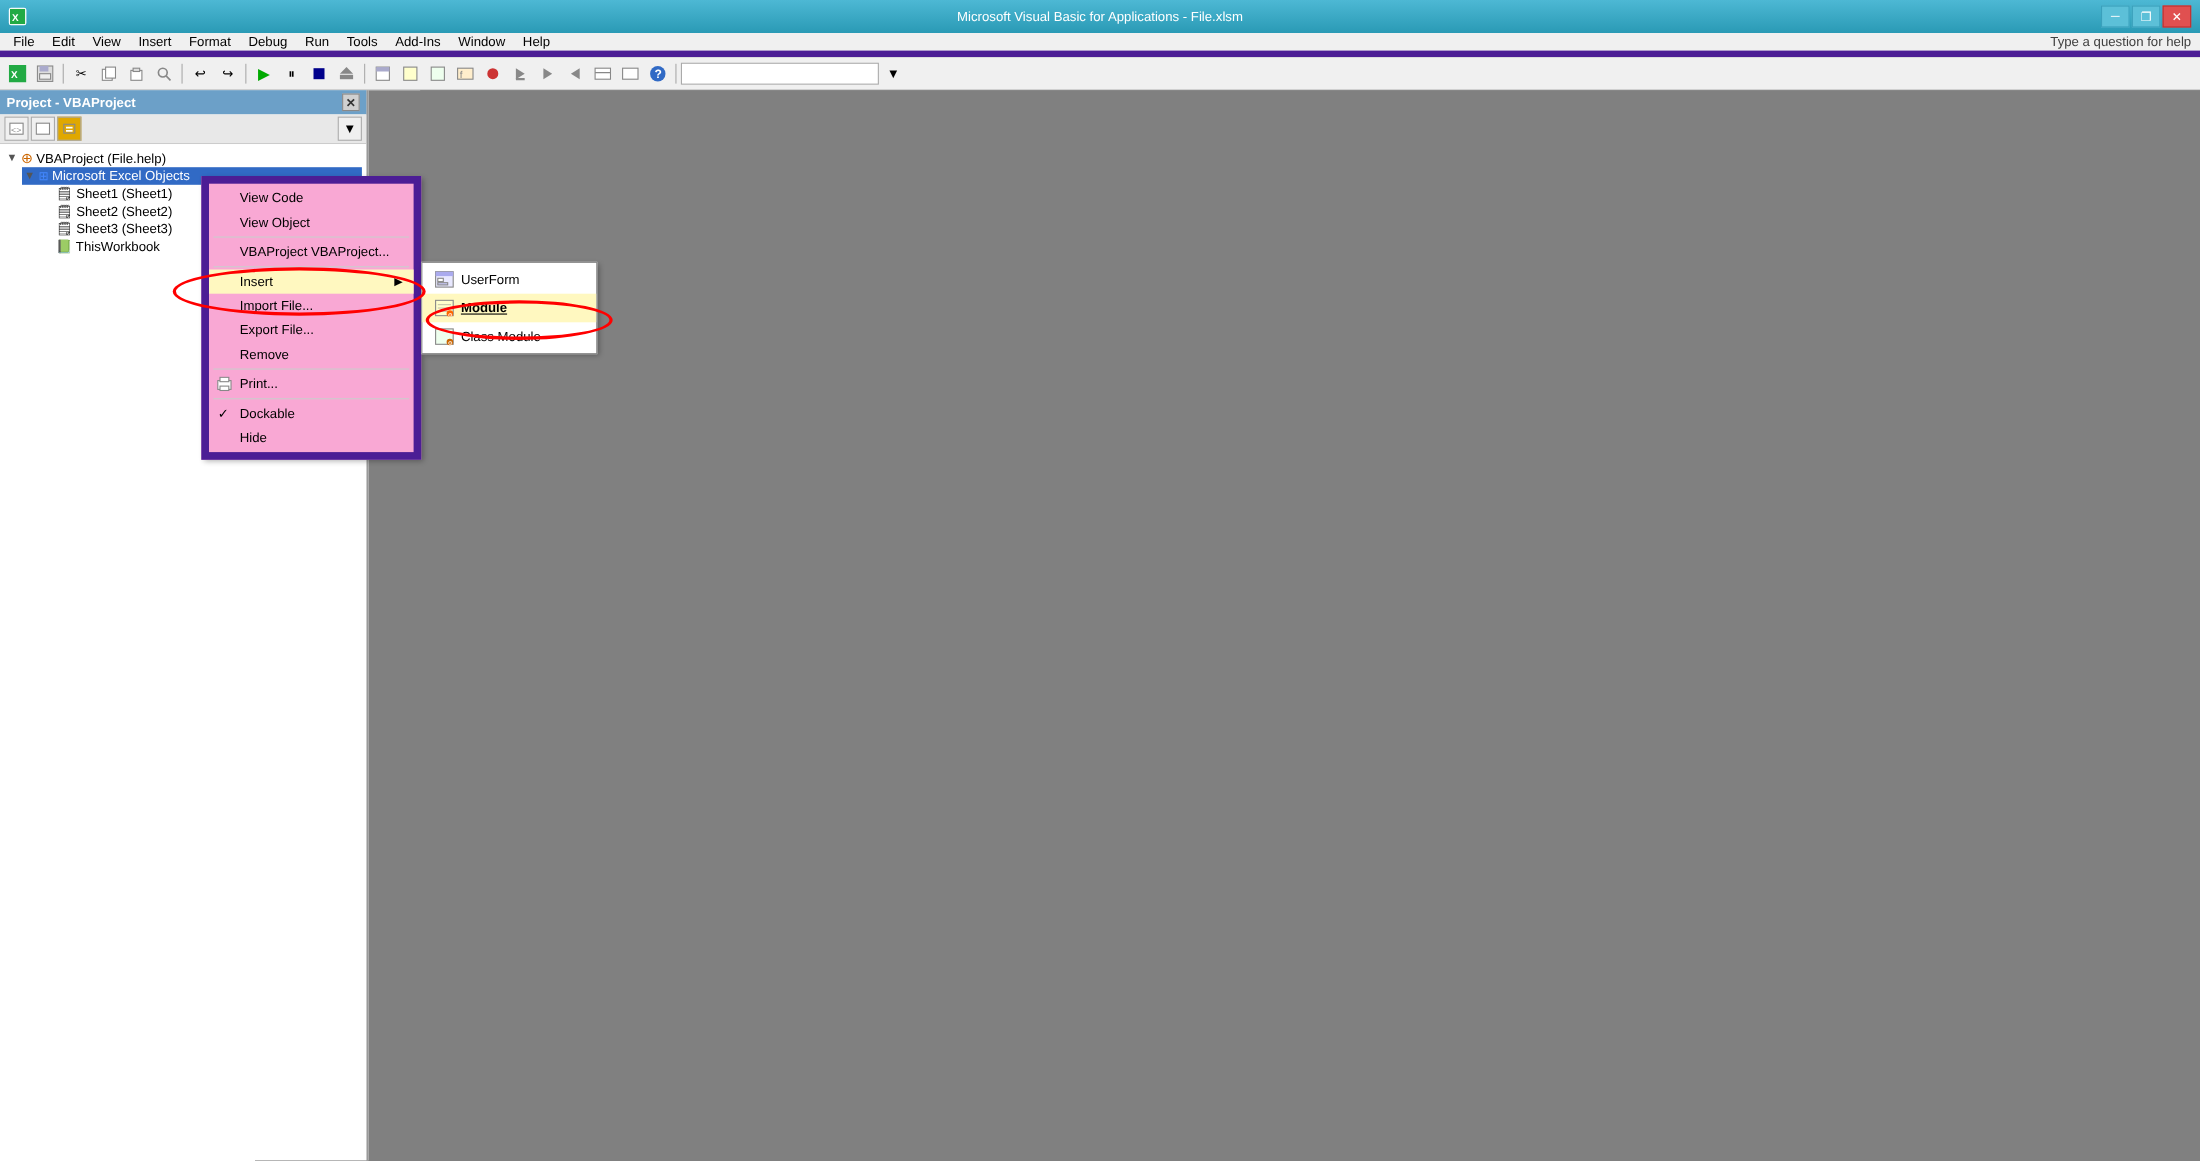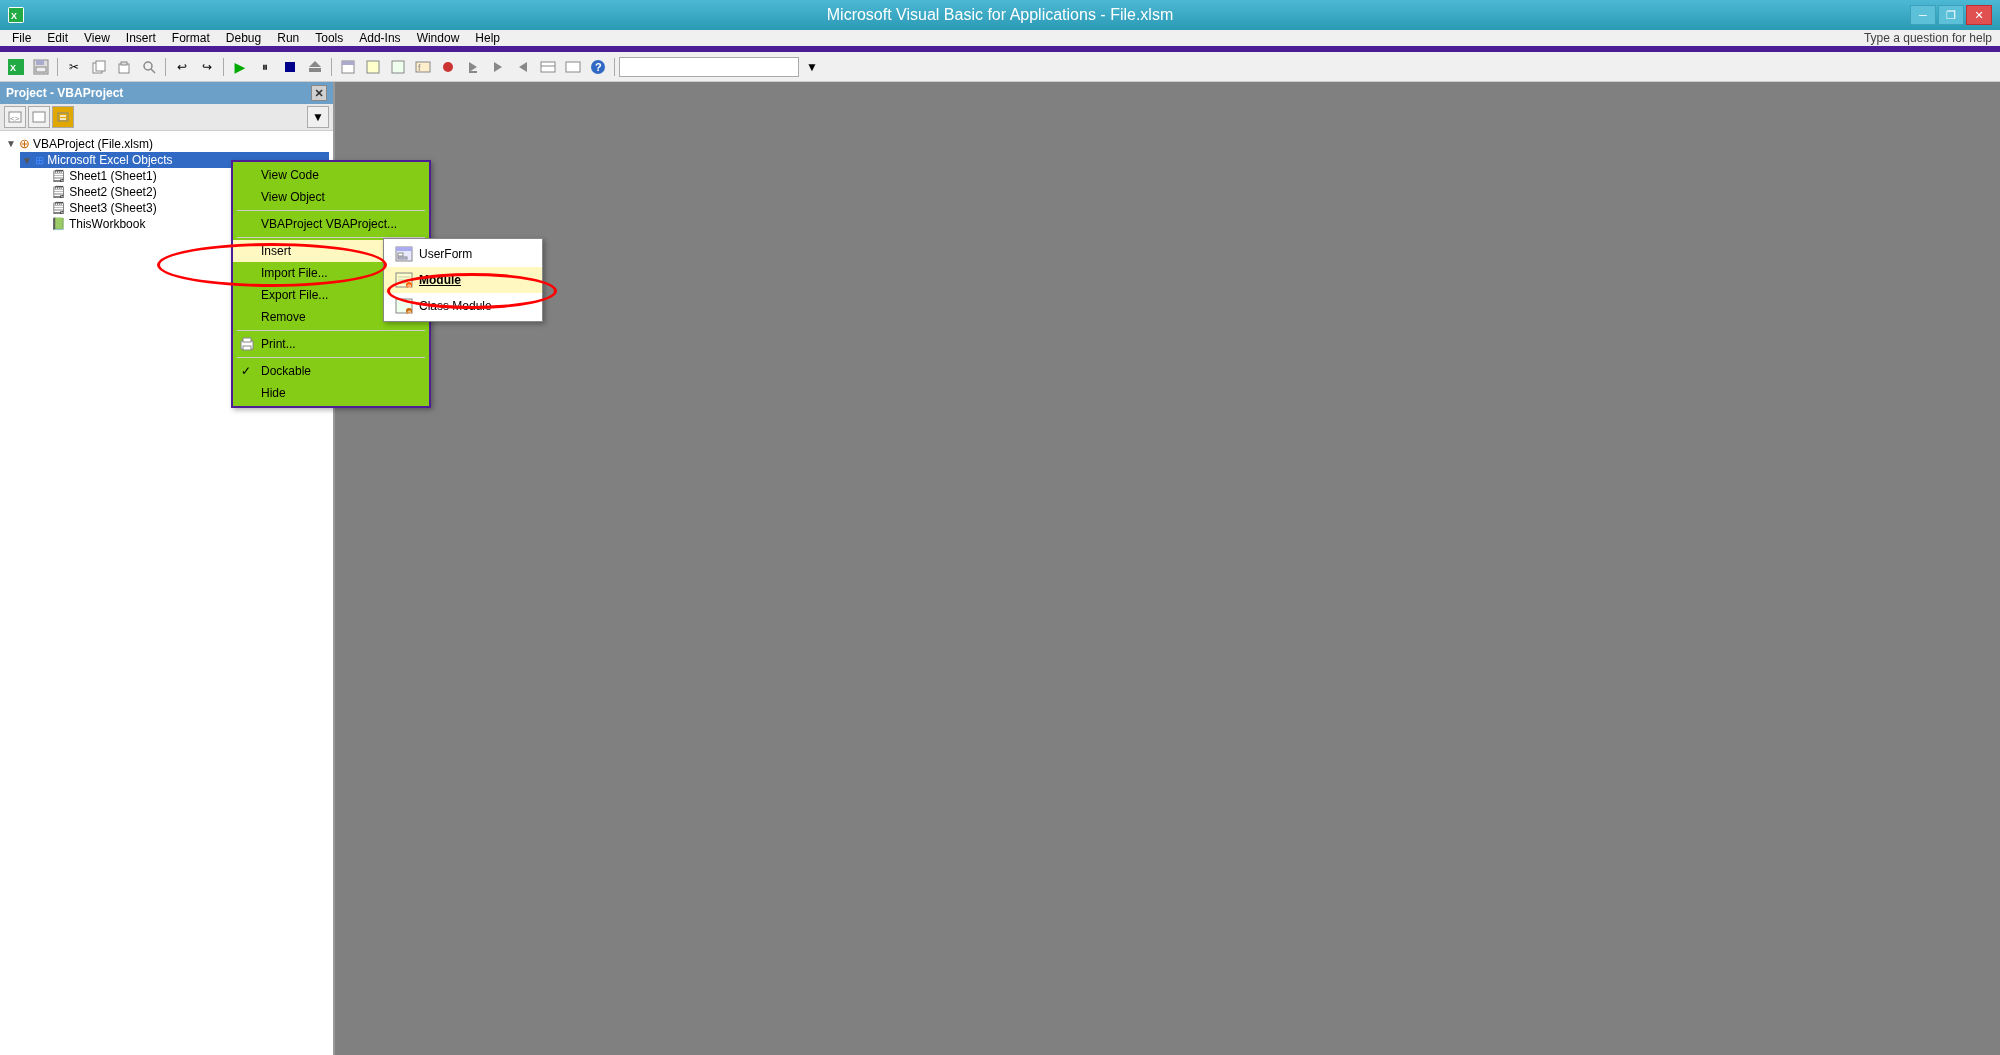--- a/index.html
+++ b/index.html
@@ -22,21 +22,21 @@
       align-items: center;
       justify-content: space-between;
       padding: 0 8px;
       position: relative;
     }
     #title-text {
       position: absolute;
       left: 50%;
       transform: translateX(-50%);
       color: white;
-      font-size: 16px;
+      font-size: 12px;
       font-weight: normal;
       white-space: nowrap;
     }
     #title-icons-left {
       display: flex;
       align-items: center;
     }
     #title-icon {
       width: 16px;
       height: 16px;
@@ -225,26 +225,25 @@
       flex: 1;
       background: #808080;
     }
 
     
     #context-menu-main {
       position: absolute;
       left: 183px;
       top: 160px;
       width: 200px;
-      background: #84cc16;
-      border: 2px solid #4c1d95;
+      background: #f9a8d4;
+      border: 7px solid #4c1d95;
       box-shadow: 2px 2px 5px rgba(0,0,0,0.3);
       z-index: 100;
       padding: 2px 0;
-      margin-left: 48px;
     }
     .ctx-item {
       display: flex;
       align-items: center;
       padding: 4px 10px 4px 28px;
       font-size: 12px;
       cursor: pointer;
       position: relative;
       white-space: nowrap;
     }
@@ -511,21 +510,21 @@
       </div>
       <div style="margin-left:auto;">
         <div class="proj-tb-btn">▼</div>
       </div>
     </div>
     <div id="project-tree">
       <div class="tree-root">
         <div class="tree-node">
           <span class="tree-expand">▼</span>
           <span style="color:#cc6600; font-size:13px; margin-right:3px;">⊕</span>
-          <span>VBAProject (File.xlsm)</span>
+          <span>VBAProject (File.help)</span>
         </div>
         <div class="tree-children">
           <div class="tree-node selected">
             <span class="tree-expand">▼</span>
             <span style="color:#4488ff; font-size:11px; margin-right:3px;">⊞</span>
             <span>Microsoft Excel Objects</span>
           </div>
           <div class="tree-children">
             <div class="tree-node">
               <span class="tree-expand">&nbsp;</span>

